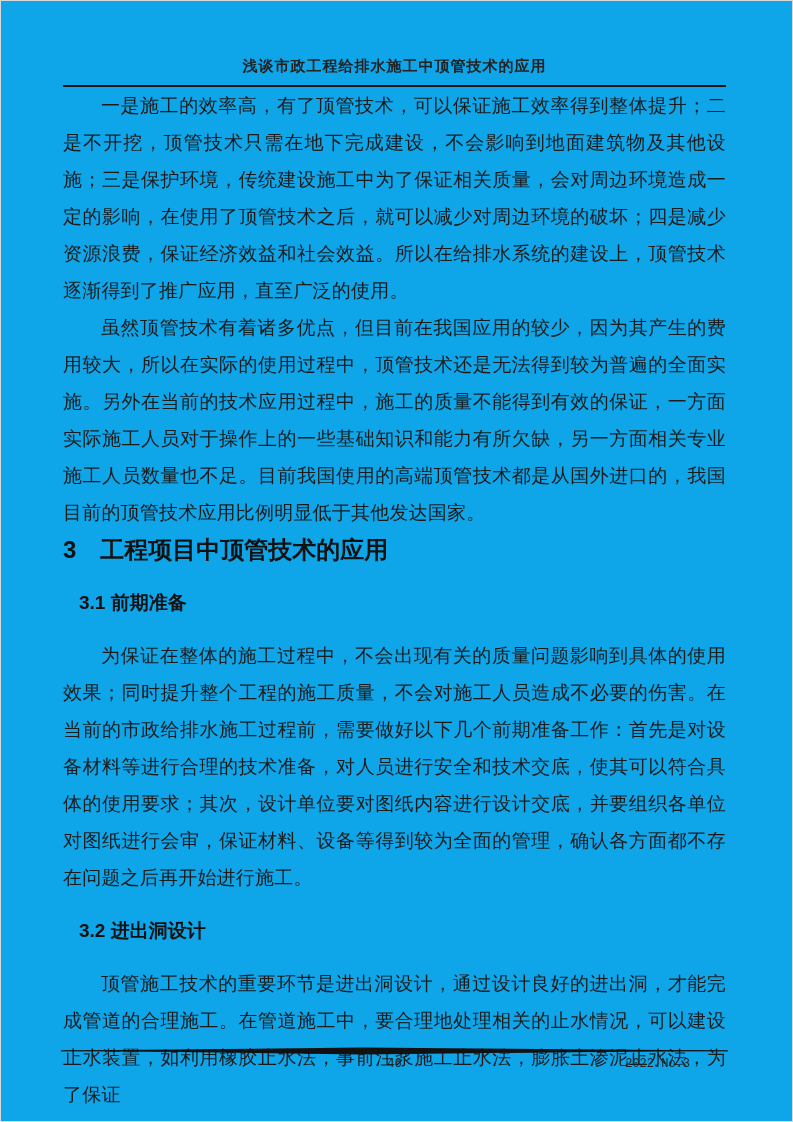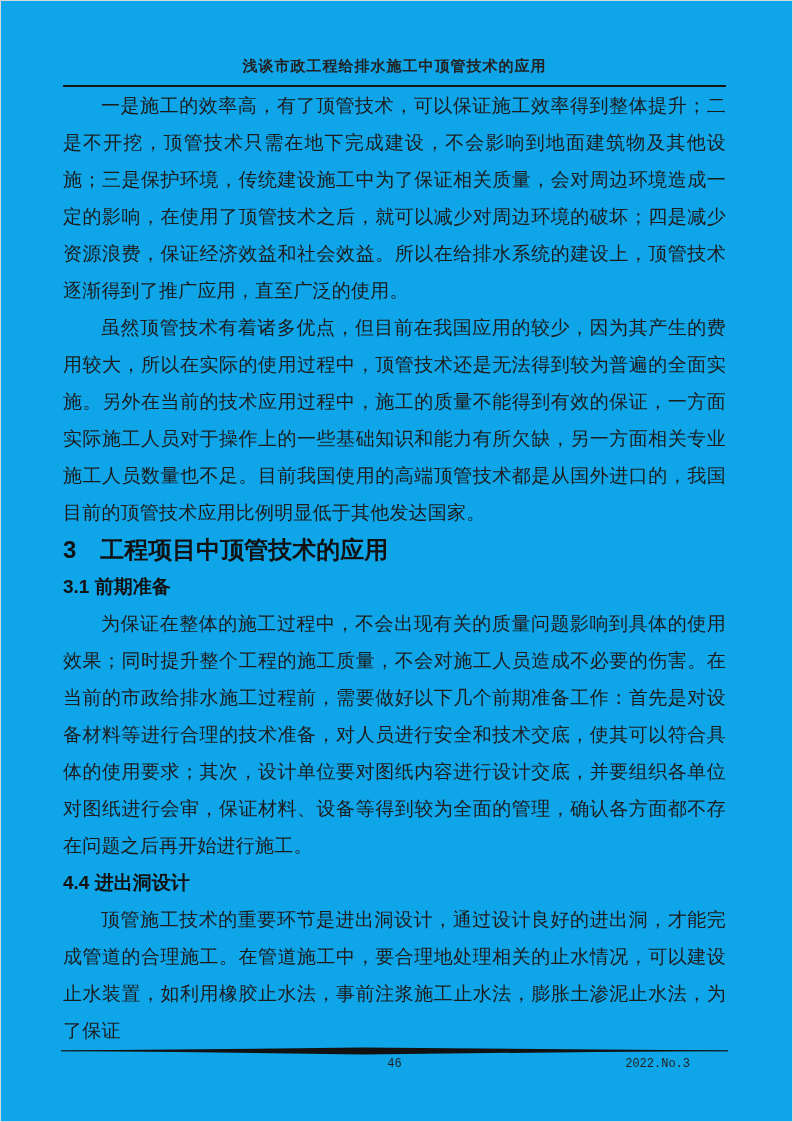--- a/index.html
+++ b/index.html
@@ -45,21 +45,21 @@
   p.indent { text-indent: 2em; }
   h2.sec {
     margin: 0;
     font-size: 24px;
     line-height: 37px;
     font-weight: bold;
     font-family: "Liberation Sans", "DejaVu Sans", sans-serif;
     color: #111;
   }
   h3.subsec {
-    margin: 0;
+    margin: 16px;
     font-size: 19px;
     line-height: 37px;
     font-weight: bold;
     font-family: "Liberation Sans", "DejaVu Sans", sans-serif;
     color: #111;
   }
 
   
   footer {
     position: absolute;
@@ -94,21 +94,21 @@
       <p class="body indent">一是施工的效率高，有了顶管技术，可以保证施工效率得到整体提升；二是不开挖，顶管技术只需在地下完成建设，不会影响到地面建筑物及其他设施；三是保护环境，传统建设施工中为了保证相关质量，会对周边环境造成一定的影响，在使用了顶管技术之后，就可以减少对周边环境的破坏；四是减少资源浪费，保证经济效益和社会效益。所以在给排水系统的建设上，顶管技术逐渐得到了推广应用，直至广泛的使用。</p>
 
       <p class="body indent">虽然顶管技术有着诸多优点，但目前在我国应用的较少，因为其产生的费用较大，所以在实际的使用过程中，顶管技术还是无法得到较为普遍的全面实施。另外在当前的技术应用过程中，施工的质量不能得到有效的保证，一方面实际施工人员对于操作上的一些基础知识和能力有所欠缺，另一方面相关专业施工人员数量也不足。目前我国使用的高端顶管技术都是从国外进口的，我国目前的顶管技术应用比例明显低于其他发达国家。</p>
 
       <h2 class="sec">3　工程项目中顶管技术的应用</h2>
 
       <h3 class="subsec">3.1 前期准备</h3>
 
       <p class="body indent">为保证在整体的施工过程中，不会出现有关的质量问题影响到具体的使用效果；同时提升整个工程的施工质量，不会对施工人员造成不必要的伤害。在当前的市政给排水施工过程前，需要做好以下几个前期准备工作：首先是对设备材料等进行合理的技术准备，对人员进行安全和技术交底，使其可以符合具体的使用要求；其次，设计单位要对图纸内容进行设计交底，并要组织各单位对图纸进行会审，保证材料、设备等得到较为全面的管理，确认各方面都不存在问题之后再开始进行施工。</p>
 
-      <h3 class="subsec">4.4 进出洞设计</h3>
+      <h3 class="subsec">3.2 进出洞设计</h3>
 
       <p class="body indent">顶管施工技术的重要环节是进出洞设计，通过设计良好的进出洞，才能完成管道的合理施工。在管道施工中，要合理地处理相关的止水情况，可以建设止水装置，如利用橡胶止水法，事前注浆施工止水法，膨胀土渗泥止水法，为了保证</p>
     </main>
 
   </div>
 
   <footer>
     <div class="footer-rule">
       <svg viewBox="0 0 665 8" preserveAspectRatio="none" aria-hidden="true">
         <rect x="0" y="3.2" width="665" height="1.2" fill="#161616"></rect>

